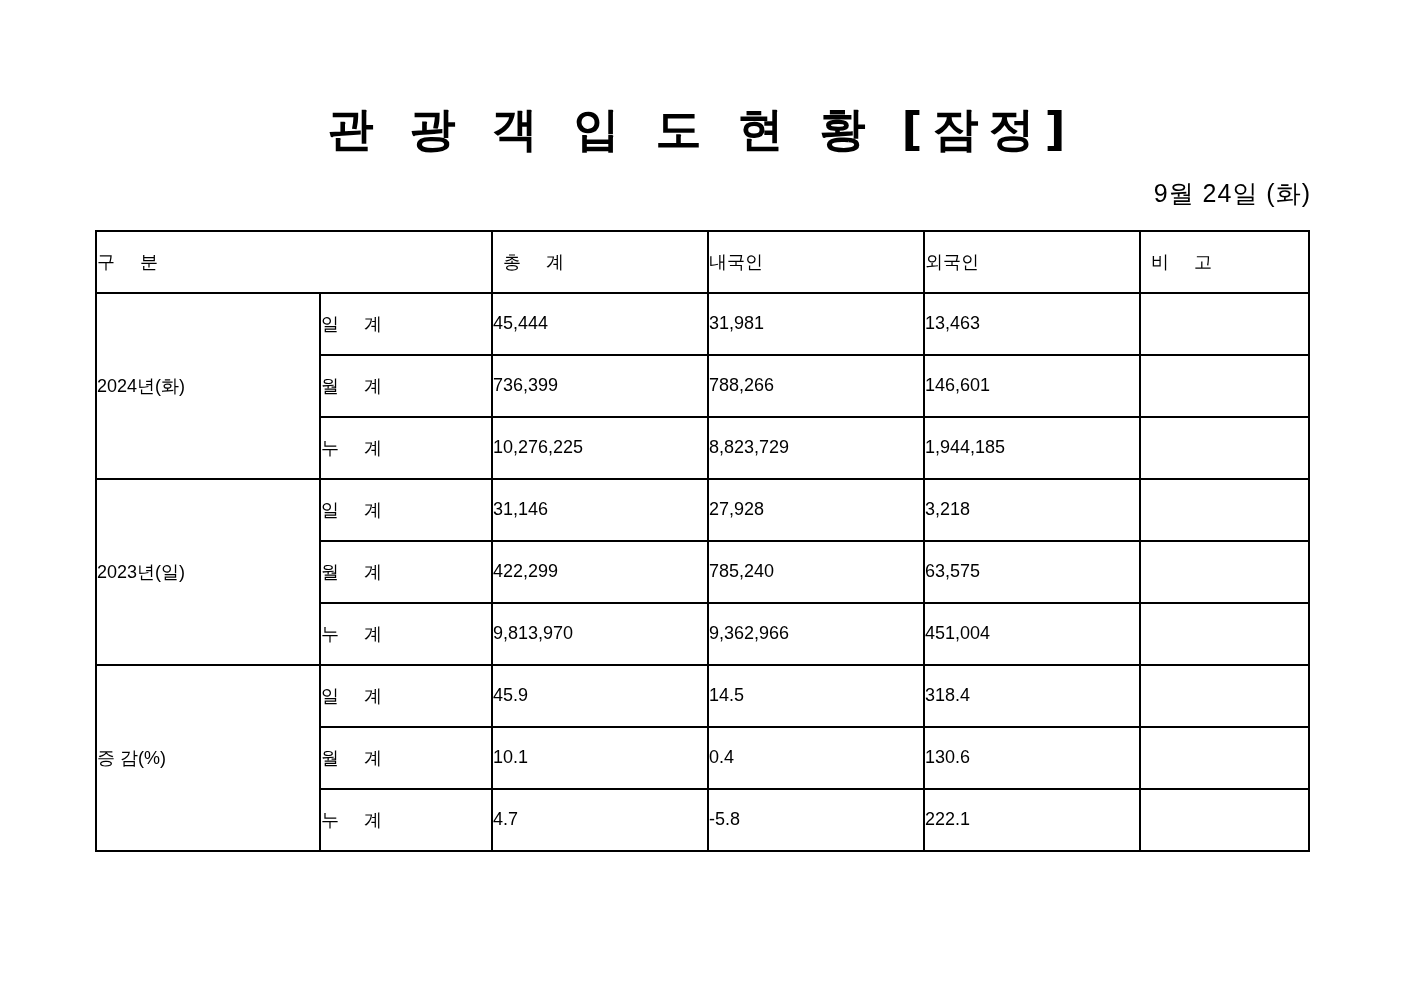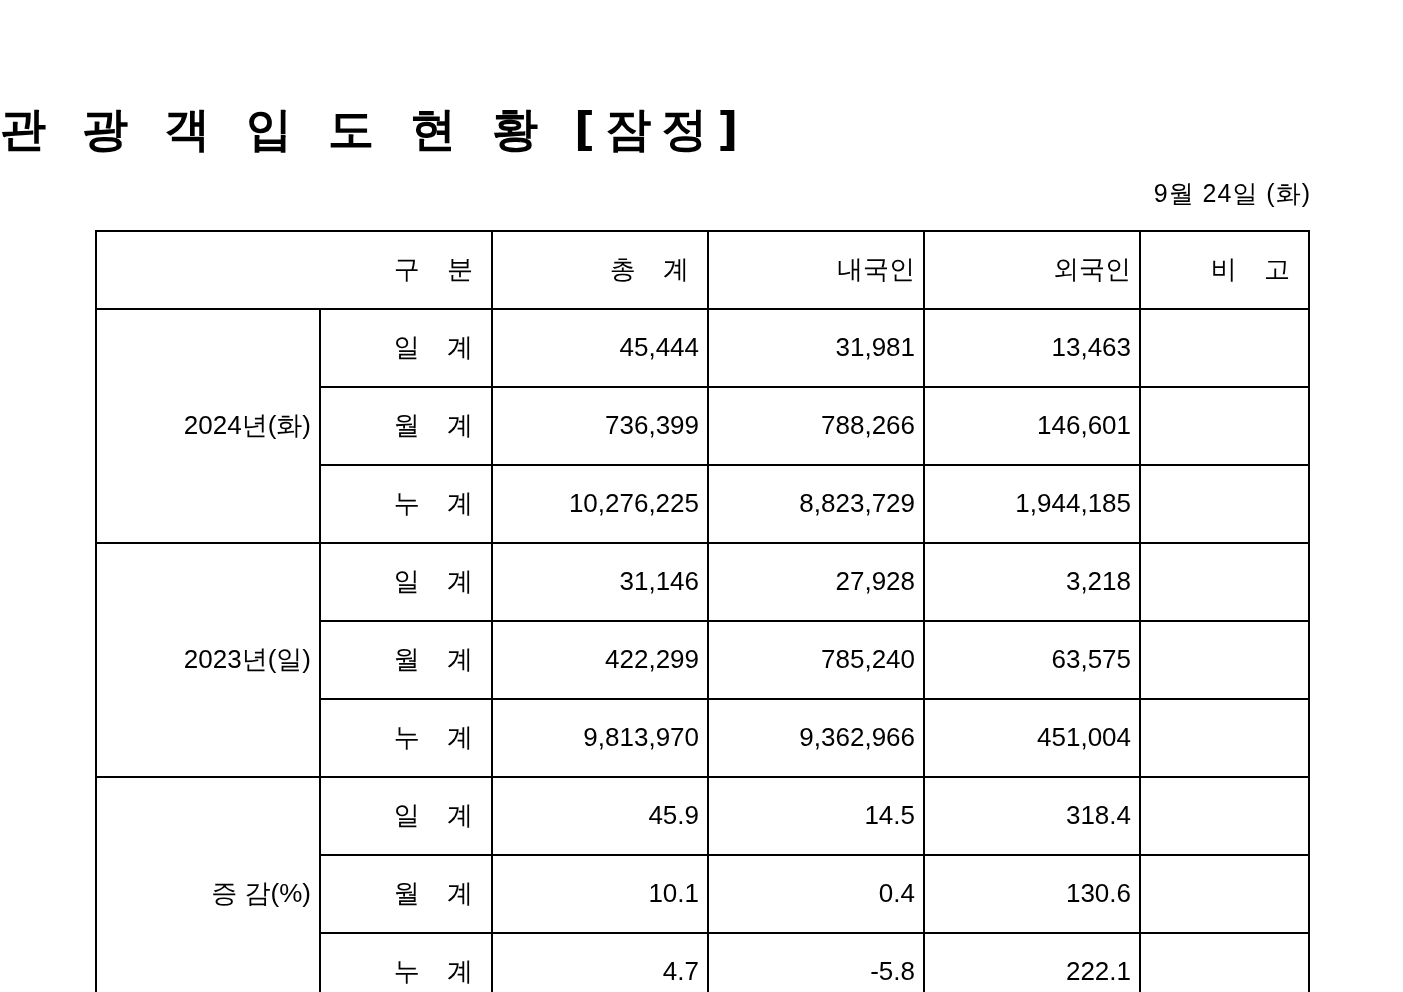--- a/index.html
+++ b/index.html
@@ -15,20 +15,21 @@
     position: relative;
     overflow: hidden;
   }
   .page {
     width: 1403px;
     height: 992px;
     position: relative;
     box-sizing: border-box;
   }
   .doc-title {
+    text-align: center;
     font-size: 46px;
     font-weight: bold;
     letter-spacing: 10px;
     margin: 0;
     padding-top: 104px;
     line-height: 1.1;
     font-family: "DejaVu Sans", sans-serif;
   }
   .doc-date {
     text-align: right;
@@ -43,25 +44,25 @@
   .table-wrap {
     padding: 20px 95px 0 95px;
   }
   table.stats {
     border-collapse: collapse;
     width: 1213px;
     table-layout: fixed;
   }
   table.stats td, table.stats th {
     border: 2px solid #000000;
-    text-align: right;
+    text-align: left;
     vertical-align: middle;
-    padding: 8px;
+    padding: 0;
     height: 60px;
-    font-size: 26px;
+    font-size: 18px;
     font-weight: normal;
   }
   .hdr-gubun {
     font-size: 28px;
     letter-spacing: 10px;
     padding-left: 10px;
   }
   .hdr-col {
     font-size: 28px;
   }

